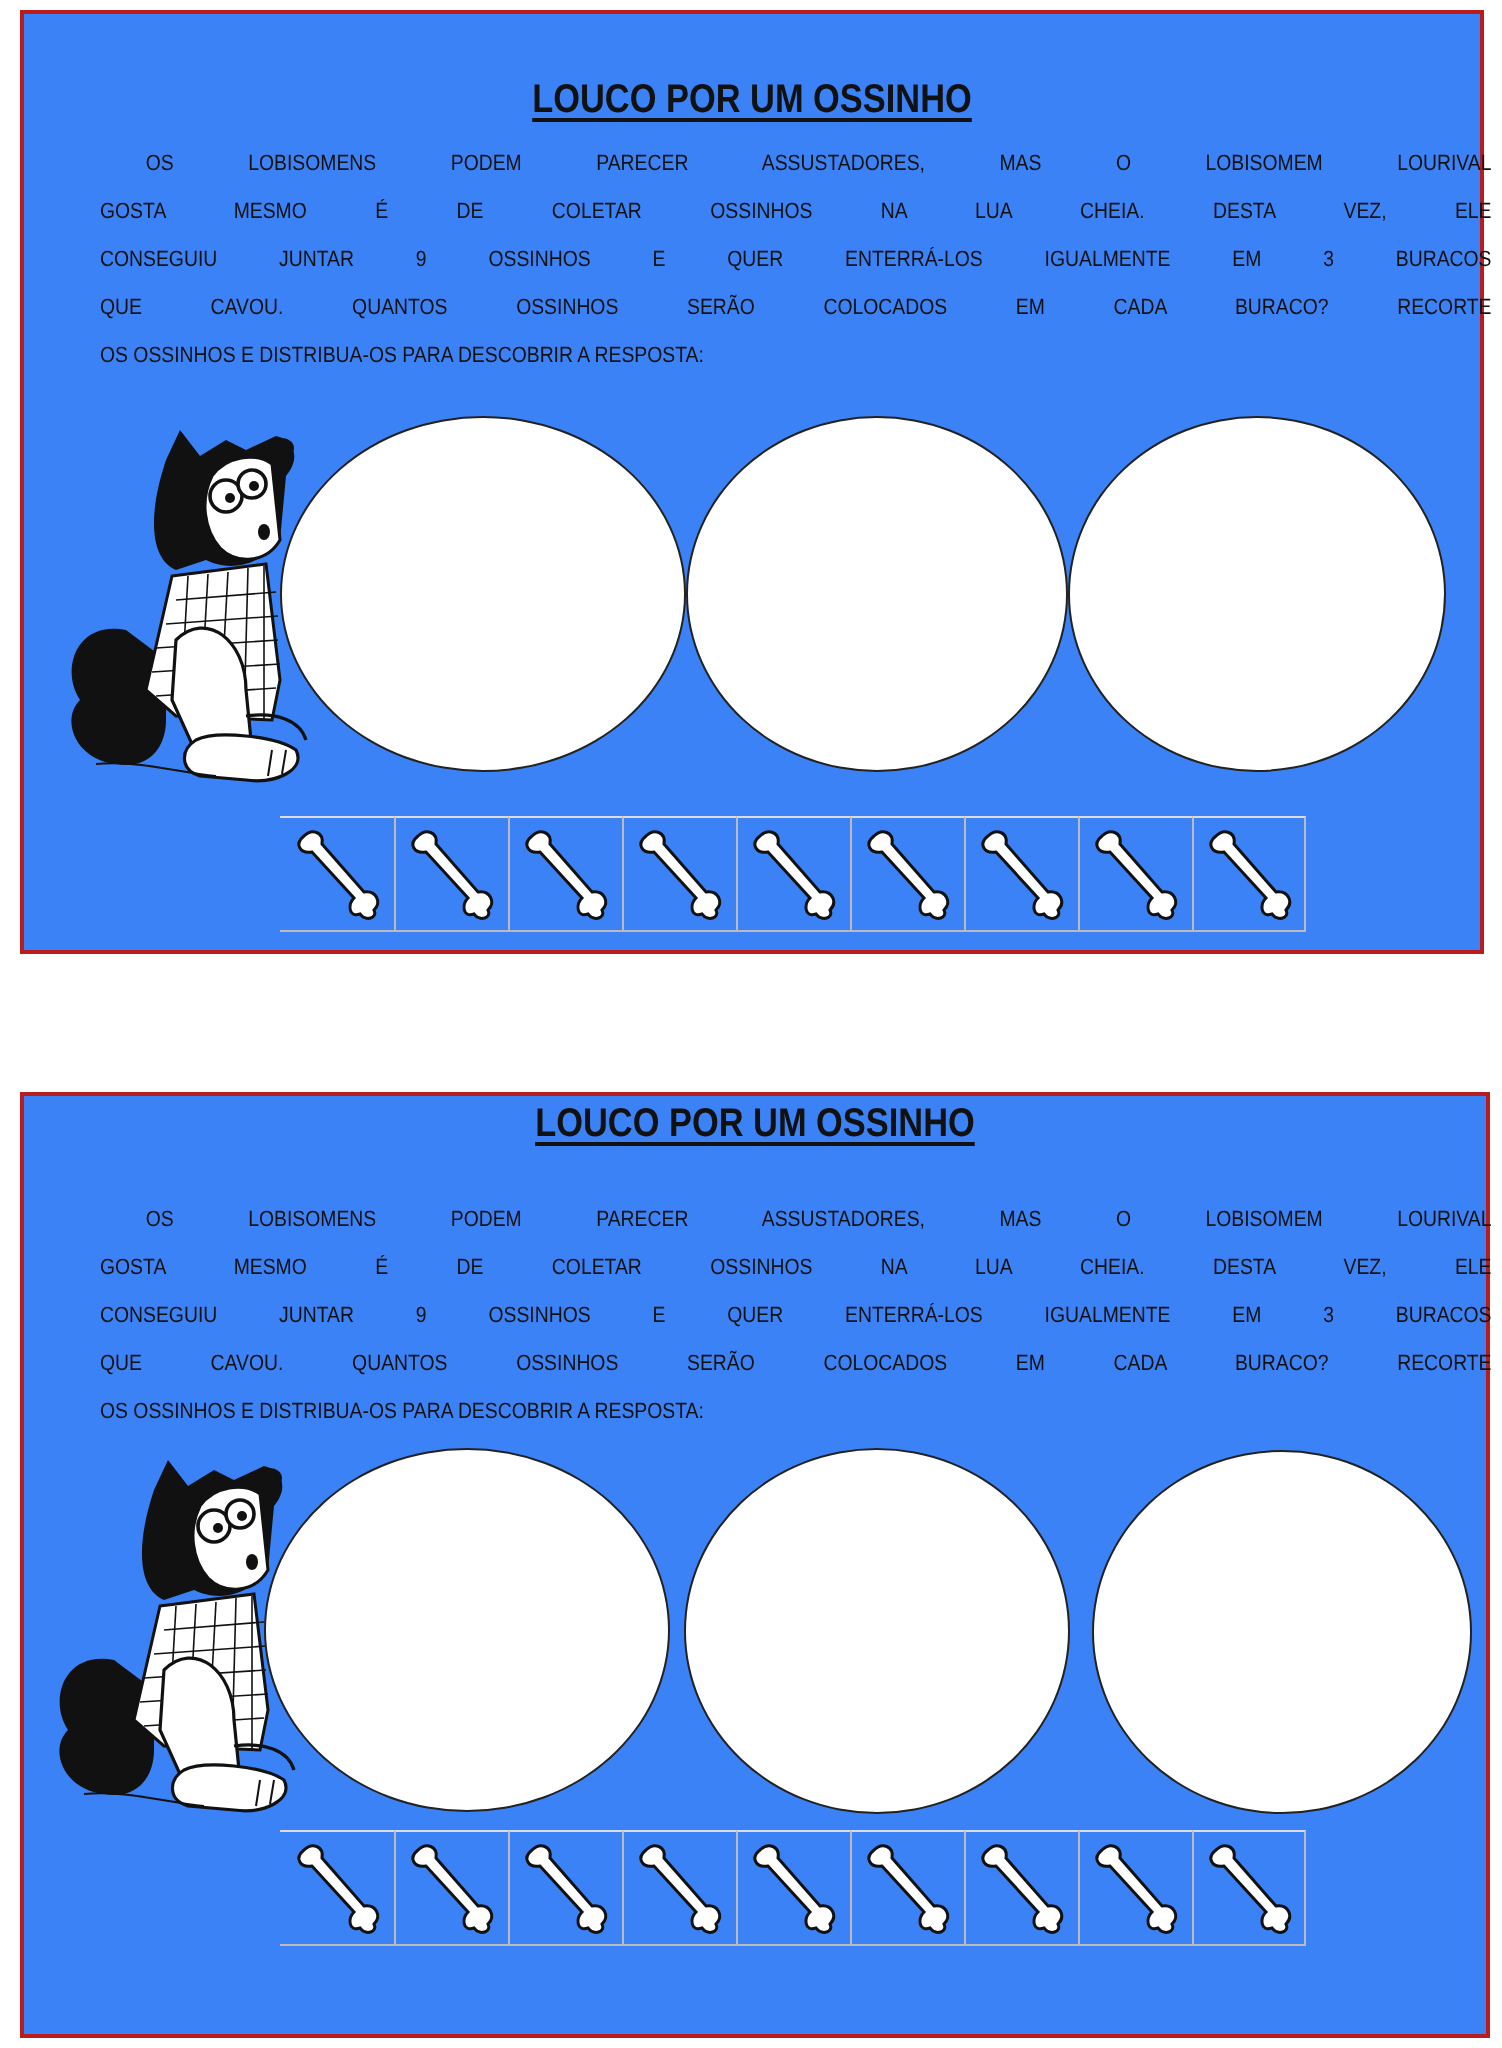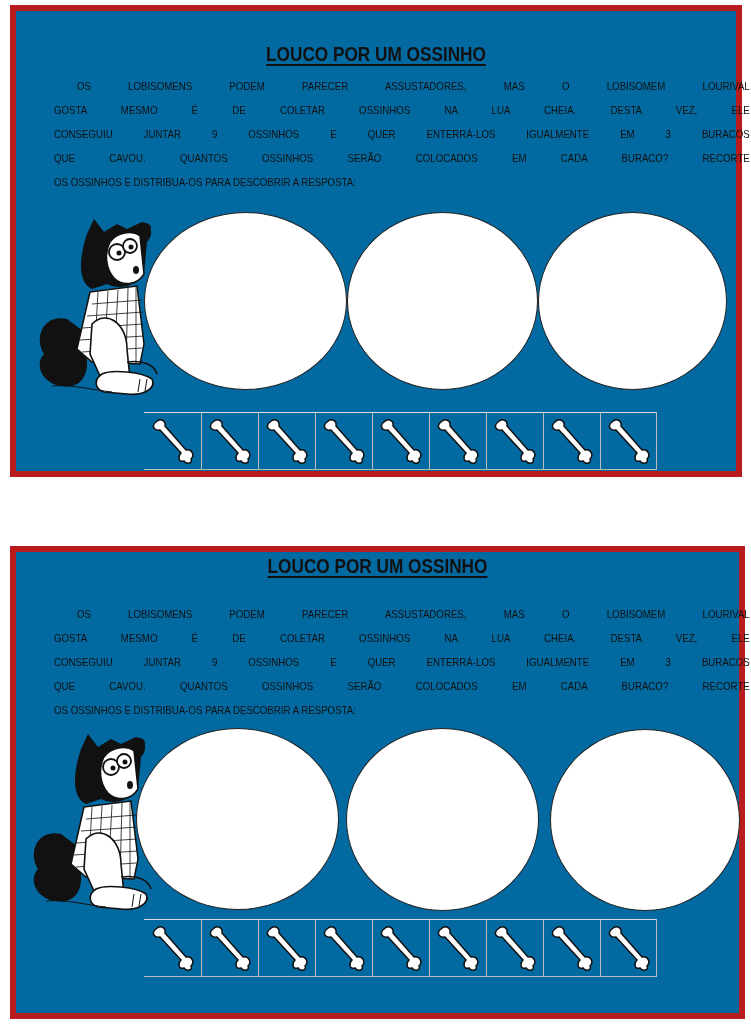--- a/index.html
+++ b/index.html
@@ -1,18 +1,18 @@
 <!DOCTYPE html>
 <html><head>
 <meta charset="utf-8">
 <style>
   html, body { margin:0; padding:0; background:#ffffff; }
   body { width:751px; height:1024px; position:relative; overflow:hidden;
          font-family:"Liberation Sans", sans-serif; color:#111; }
-  .card { position:absolute; border:6px solid #b91c1c; box-sizing:border-box; background:#0369a1; }
+  .card { position:absolute; border:2px solid #b91c1c; box-sizing:border-box; background:#3b82f6; }
   .card.c1 { left:10px; top:5px; width:732px; height:472px; }
   .card.c2 { left:10px; top:546px; width:735px; height:473px; }
   .title { position:absolute; left:0; right:0; text-align:center; font-weight:bold;
            font-size:20px; letter-spacing:0px; text-decoration:underline; text-underline-offset:3px;
            transform:scaleX(0.86); transform-origin:center; }
   .c1 .title { top:32px; }
   .c2 .title { top:3px; }
   .para { position:absolute; left:38px; width:696px; font-size:11px; line-height:24px;
           text-align:justify; }
   .c1 .para { top:63px; }

